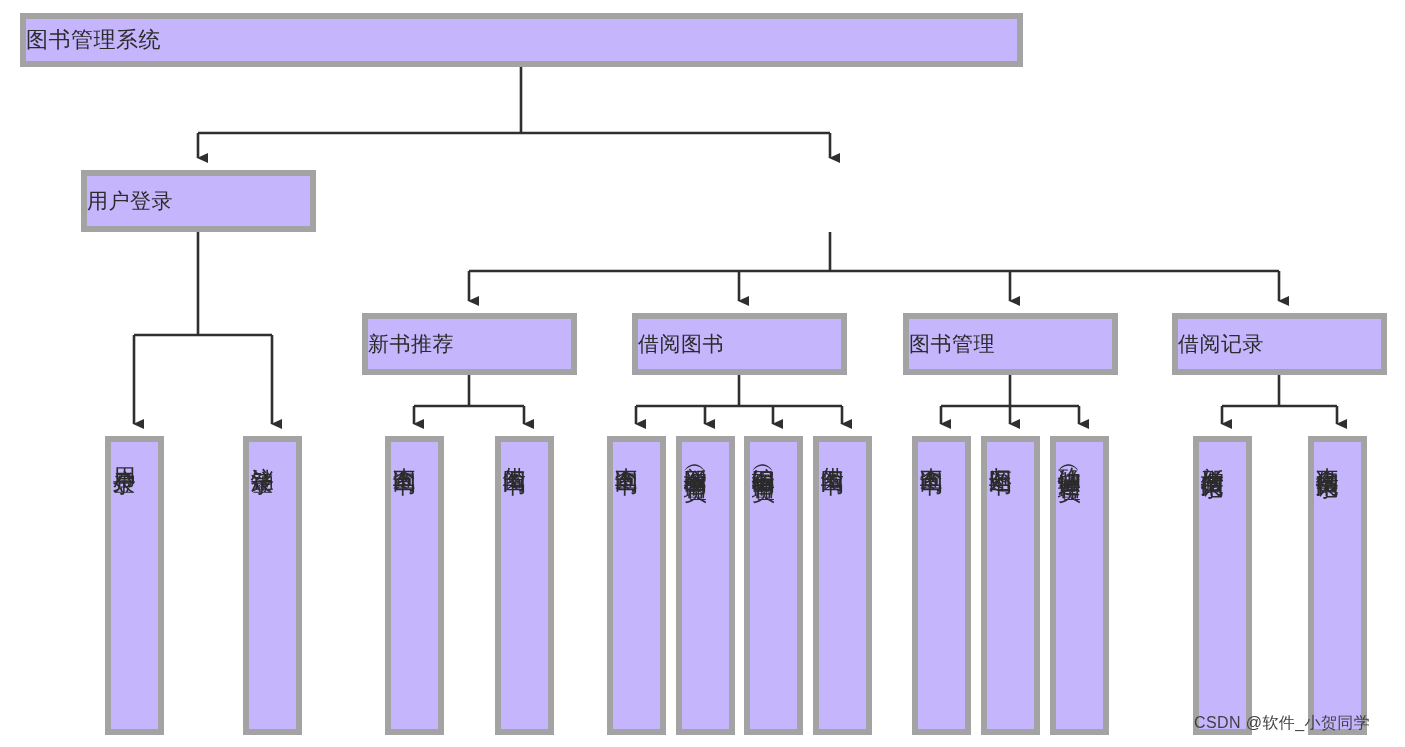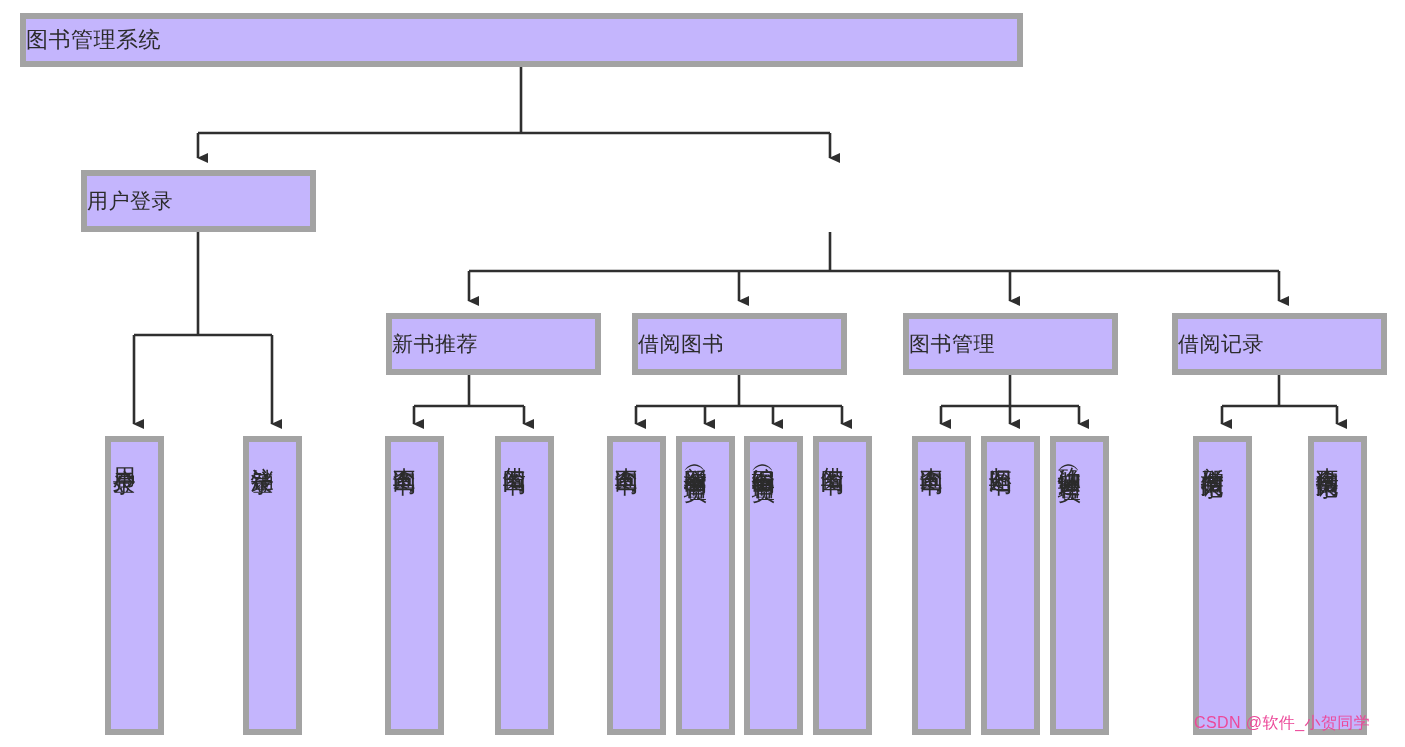--- a/index.html
+++ b/index.html
@@ -40,21 +40,21 @@
     text-orientation:upright;
     font-size:23px;
     line-height:1.16;
     letter-spacing:2px;
     white-space:nowrap;
   }
   .watermark{
     position:absolute;
     left:1194px;top:713px;
     font-size:16px;
-    color:#ec4899;
+    color:#404040;
     white-space:nowrap;
     letter-spacing:0.4px;
   }
 </style>
 </head>
 <body>
 
 <div id="stage">
 
   <svg id="wires" viewBox="0 0 1405 747">
@@ -108,21 +108,21 @@
   </svg>
 
   <div class="node root horiz" style="left:20px;top:13px;width:1003px;height:54px;">
     <span class="lbl">图书管理系统</span>
   </div>
 
   <div class="node horiz" style="left:81px;top:170px;width:235px;height:62px;">
     <span class="lbl">用户登录</span>
   </div>
 
-  <div class="node horiz" style="left:362px;top:313px;width:215px;height:62px;margin-left:24px;">
+  <div class="node horiz" style="left:362px;top:313px;width:215px;height:62px;">
     <span class="lbl">新书推荐</span>
   </div>
   <div class="node horiz" style="left:632px;top:313px;width:215px;height:62px;">
     <span class="lbl">借阅图书</span>
   </div>
   <div class="node horiz" style="left:903px;top:313px;width:215px;height:62px;">
     <span class="lbl">图书管理</span>
   </div>
   <div class="node horiz" style="left:1172px;top:313px;width:215px;height:62px;">
     <span class="lbl">借阅记录</span>

